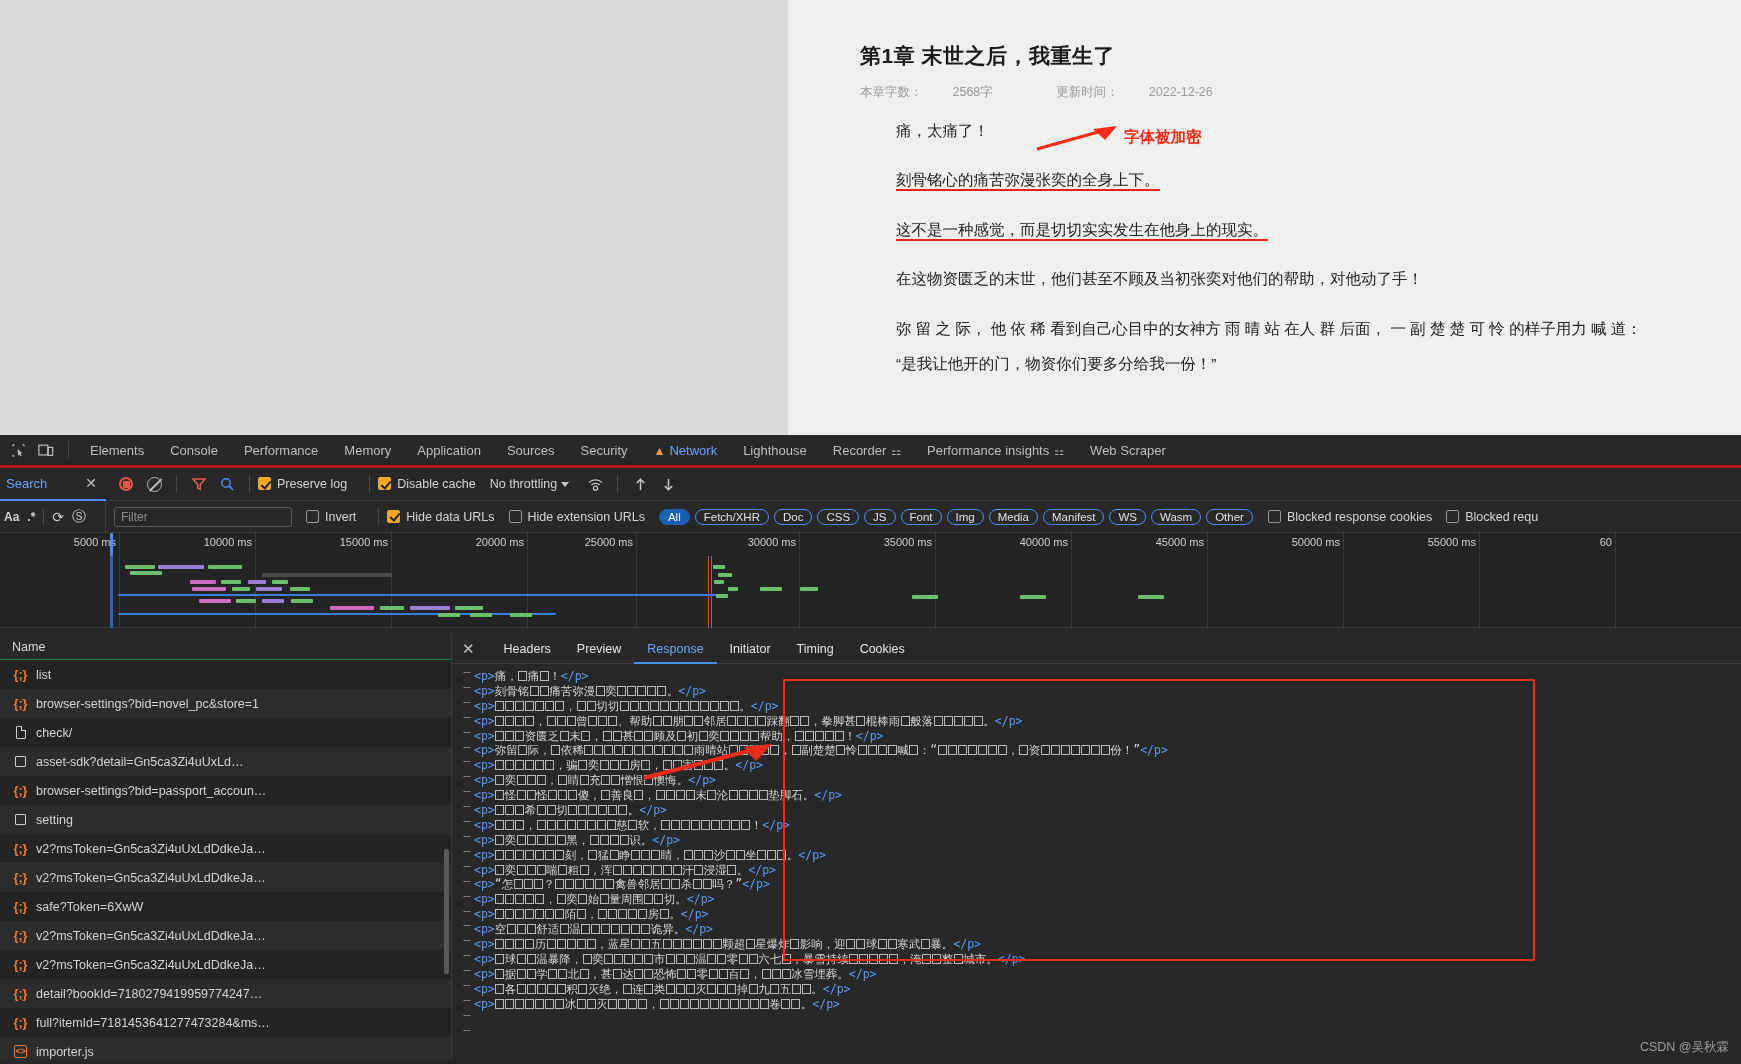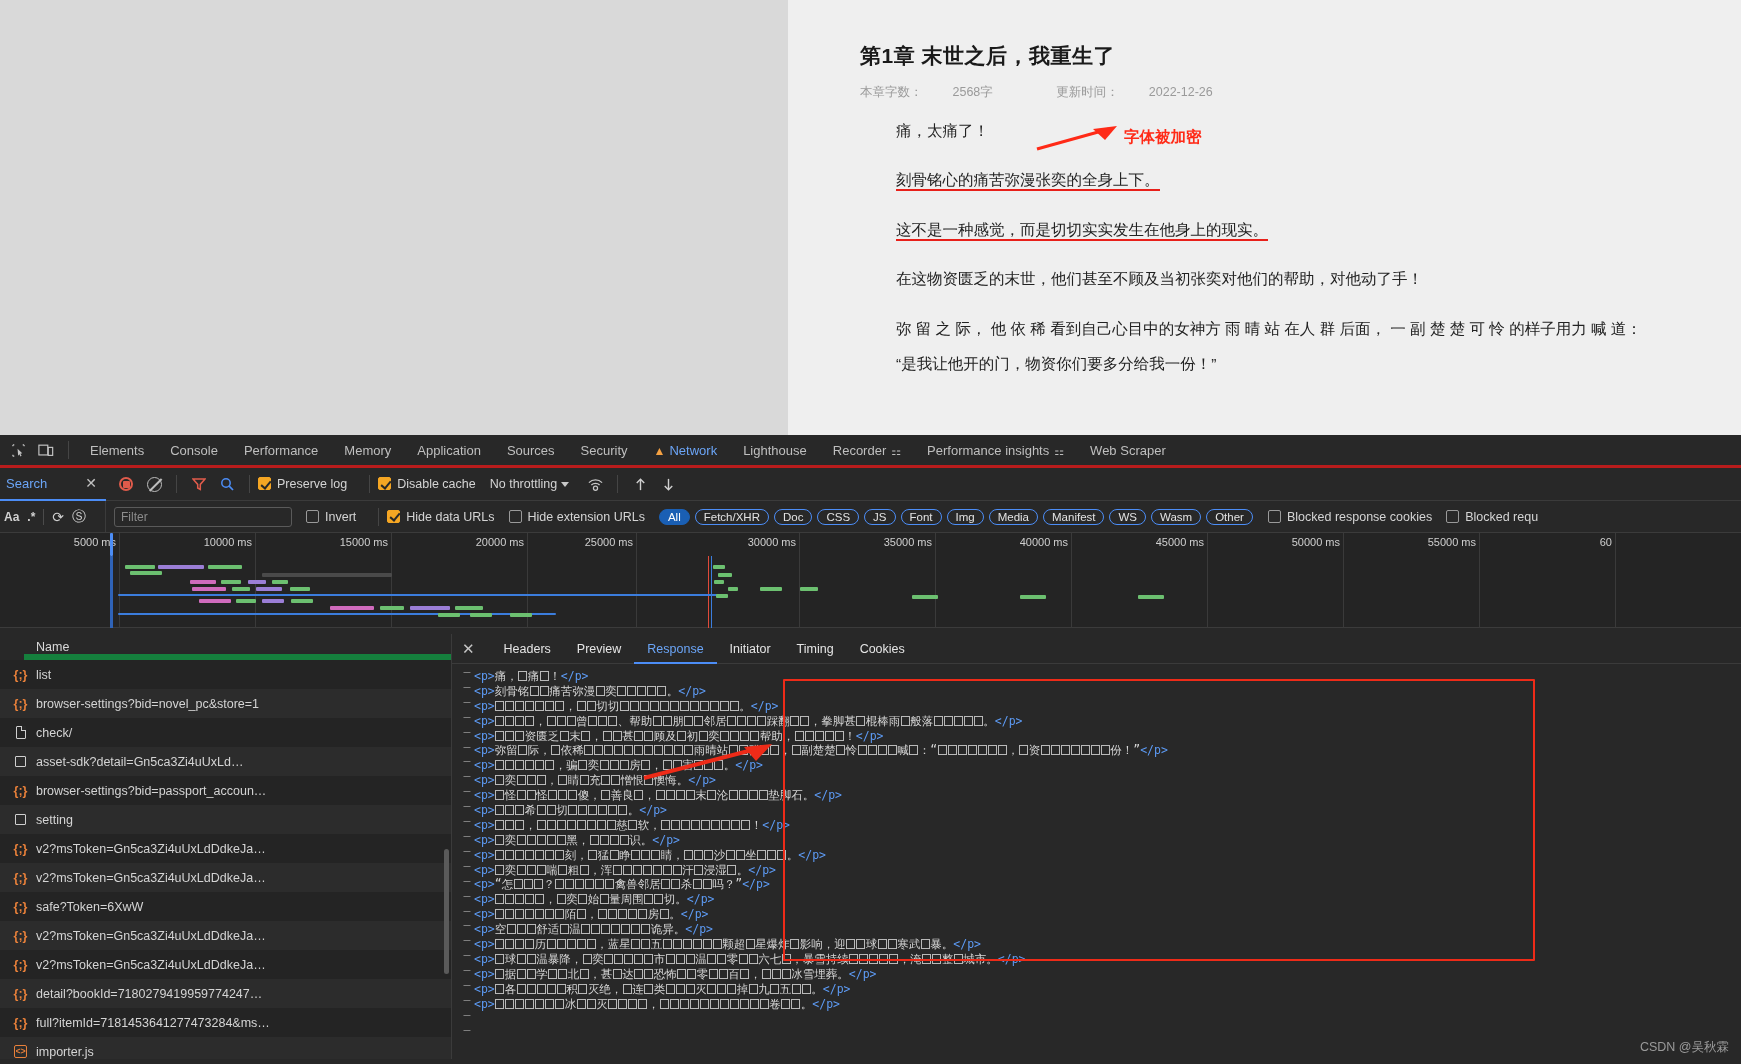--- a/index.html
+++ b/index.html
@@ -145,21 +145,21 @@
   .band { position:absolute; height:4px; border-radius:1px; }
 
   
   #splitter { height:6px; background:#282828; }
 
   
   #bottom { position:relative; height:425px; display:flex; }
   #reqlist { width:452px; background:#282828; border-right:1px solid #3b3b3b; position:relative; overflow:hidden; }
   #reqlist-header {
     height:26px; line-height:26px; padding-left:12px;
-    color:#d9d9d9; font-size:12.5px; border-bottom:6px solid #15803d; background:#282828;margin-left:24px;
+    color:#d9d9d9; font-size:12.5px; border-bottom:1px solid #15803d; background:#282828;
   }
   .req-row {
     height:29px; display:flex; align-items:center; padding-left:12px;
     color:#d4d4d4; font-size:12.5px; cursor:pointer; white-space:nowrap; overflow:hidden;
   }
   .req-row:nth-child(odd) { background:#2c2c2c; }
   .req-row:nth-child(even) { background:#242424; }
   .ico { width:17px; min-width:17px; margin-right:7px; display:flex; align-items:center; justify-content:center; }
   .ico-json { color:#e8803a; font-size:12.5px; font-weight:bold; }
   .ico-doc {

